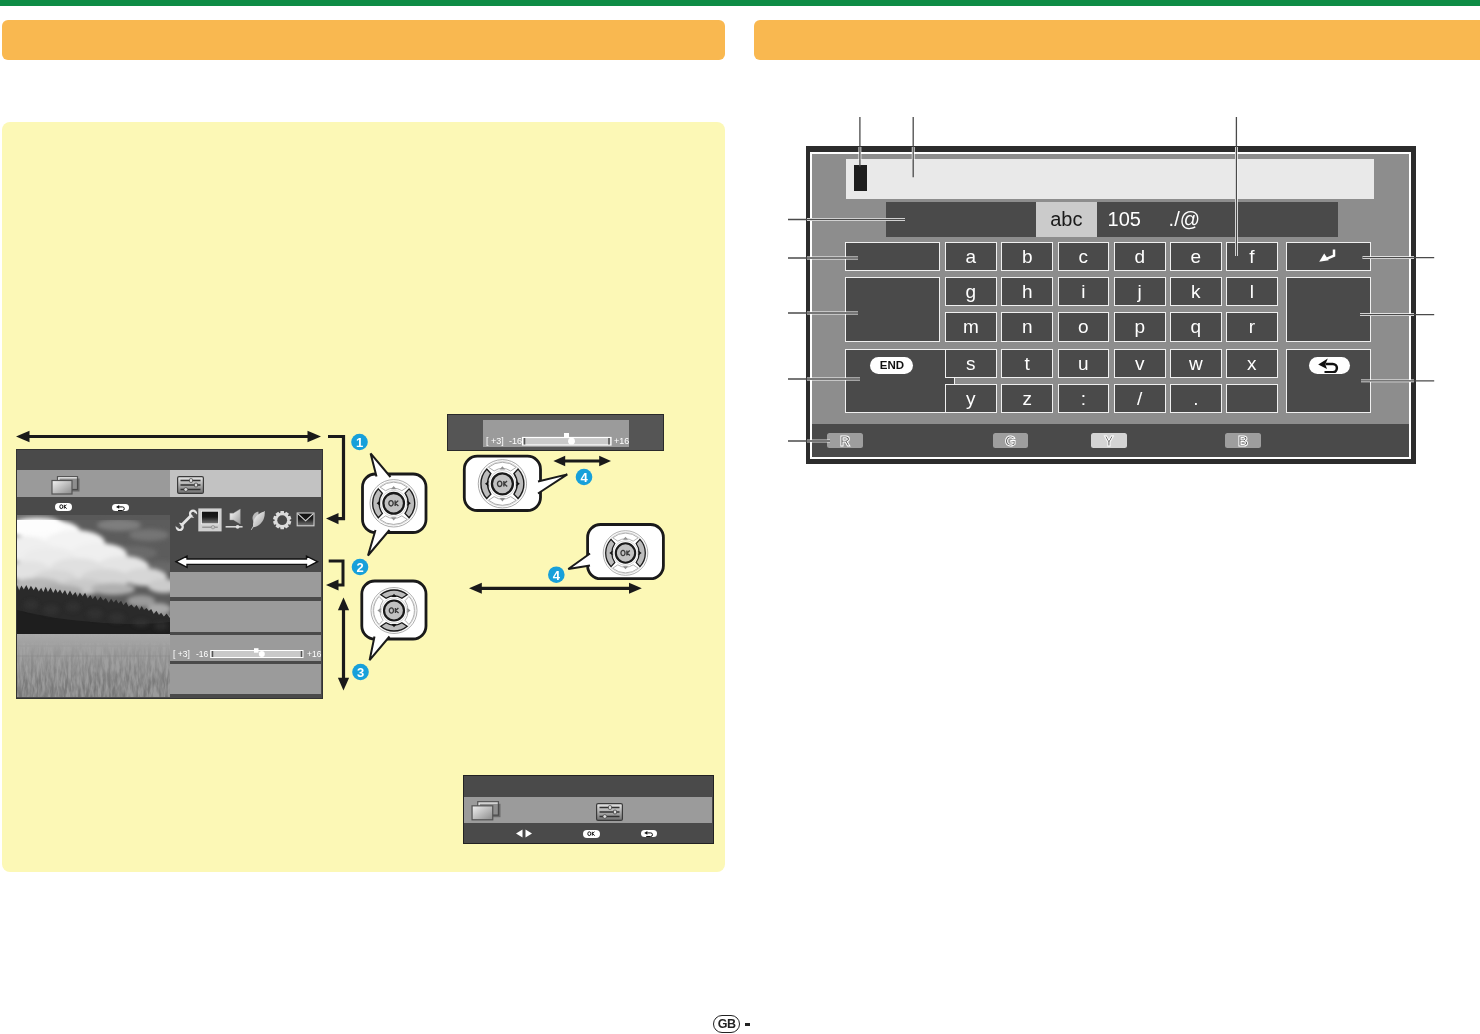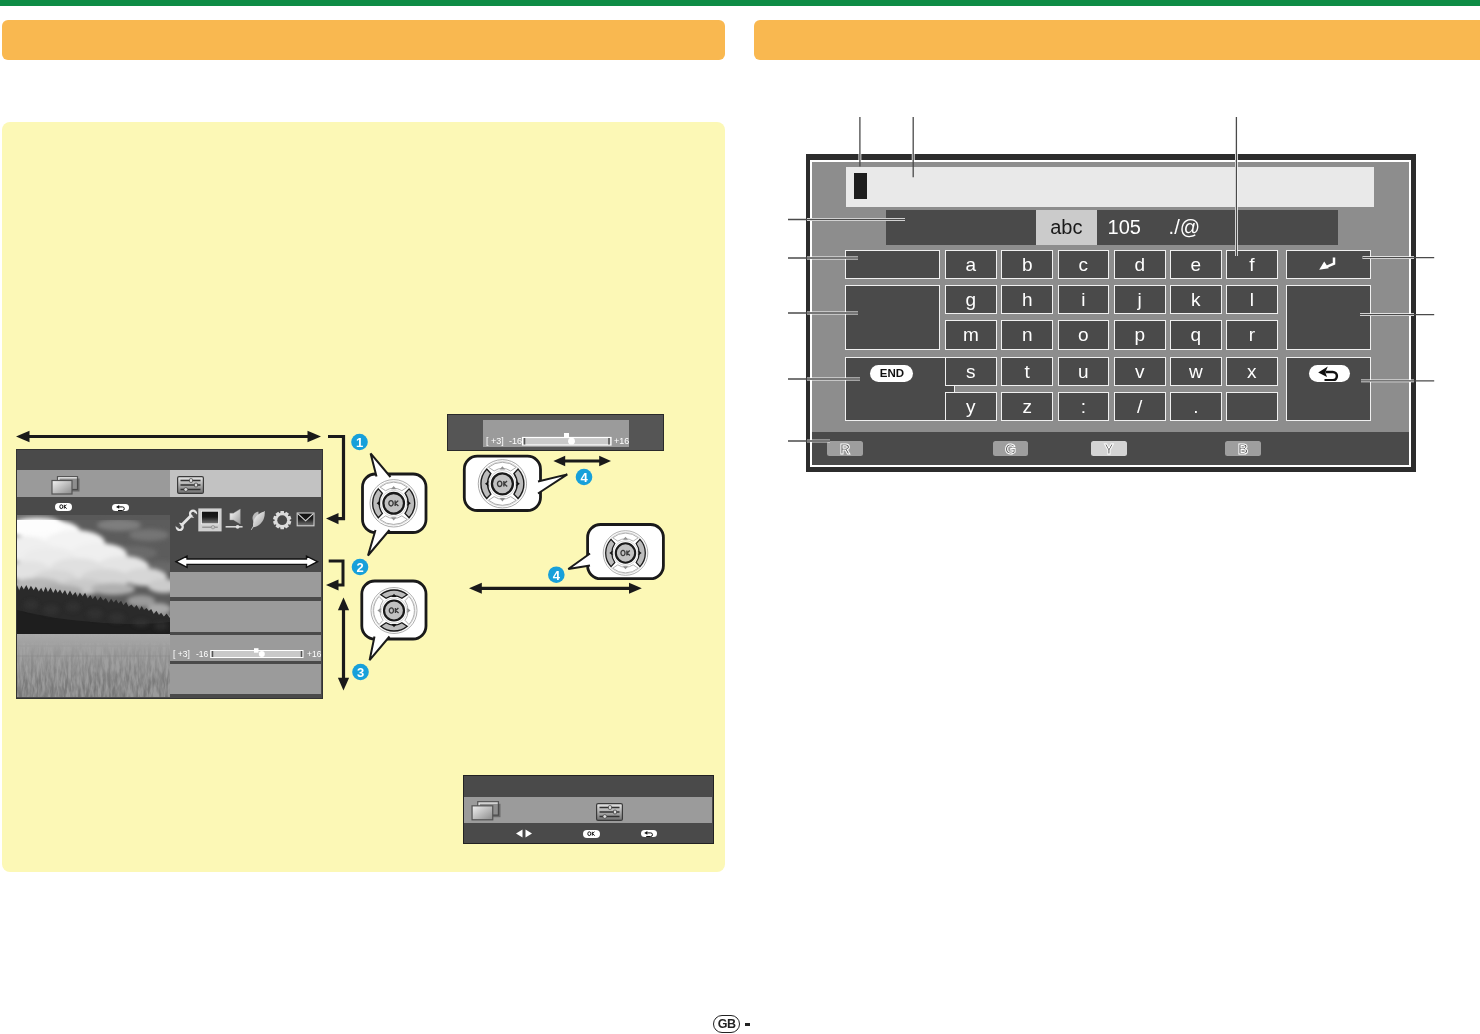--- a/index.html
+++ b/index.html
@@ -12,21 +12,21 @@
   #yellow{left:2px;top:122px;width:723px;height:750px;background:#fcf8b6;border-radius:8px;}
 
   
   #menu{left:15.8px;top:449px;width:307.7px;height:250px;background:#4a4a4a;
         border:1.5px solid #333;box-sizing:border-box;}
   #menu .in{position:absolute;}
 
   
   #kbd{left:806px;top:145.8px;width:609.5px;height:318.7px;box-sizing:border-box;
        background:#8d8d8d;border-style:solid;border-color:#2c2c2c;
-       border-width:6px 5px 5px 4px;box-shadow:inset 0 0 0 2px #fff;margin-top:8px;}
+       border-width:6px 5px 5px 4px;box-shadow:inset 0 0 0 2px #fff;}
   #kbd .k{position:absolute;background:#4a4a4a;border:1.5px solid #f0f0f0;
           box-sizing:border-box;color:#fff;font-size:19px;display:flex;
           align-items:center;justify-content:center;}
   #field{position:absolute;left:36.2px;top:7.2px;width:527.4px;height:39.7px;background:#e9e9e9;}
   #cursor{position:absolute;left:44.2px;top:13.5px;width:12.8px;height:25.7px;background:#1d1d1d;}
   #tabbar{position:absolute;left:76.3px;top:49.8px;width:451.7px;height:35.2px;background:#4a4a4a;
           color:#fff;font-size:20px;}
   #abcbox{position:absolute;left:149.5px;top:0;width:61px;height:35.2px;background:#cbcbcb;
           color:#1a1a1a;display:flex;align-items:center;justify-content:center;}
   #rgyb{position:absolute;left:2px;right:2px;top:272.4px;height:33.3px;background:#4a4a4a;}

